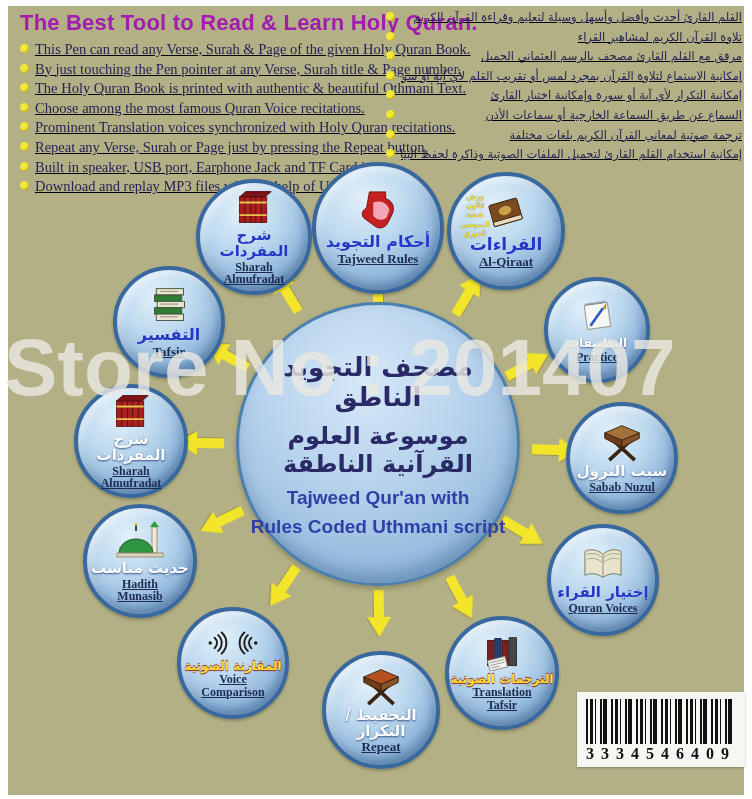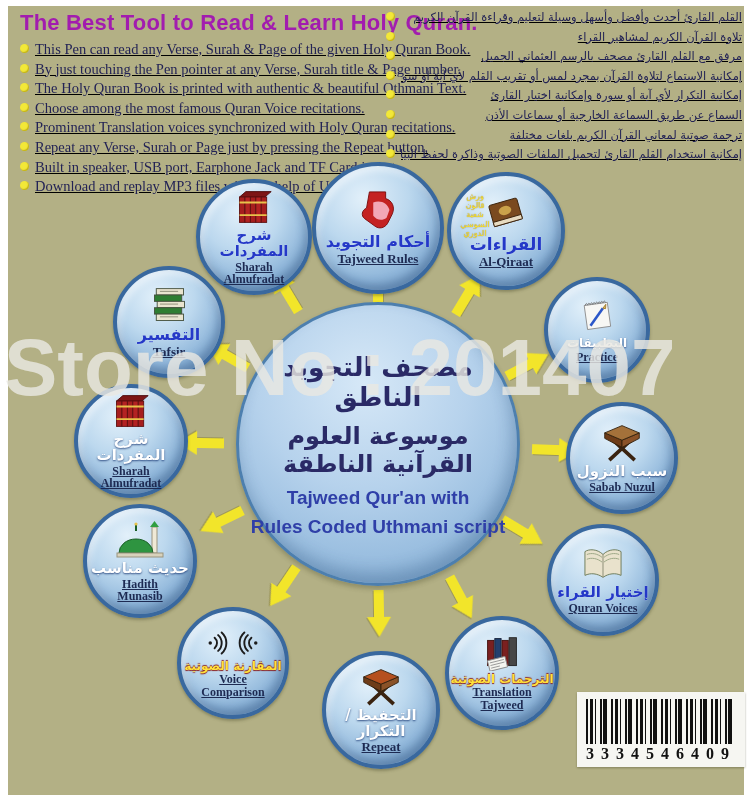--- a/index.html
+++ b/index.html
@@ -252,21 +252,21 @@
           <rect x="16" y="4" width="7" height="30" fill="#23406e" stroke="#121f38"></rect>
           <rect x="24" y="6" width="7" height="28" fill="#7a2020" stroke="#42100c"></rect>
           <rect x="32" y="3" width="8" height="31" fill="#474747" stroke="#222"></rect>
           <g transform="rotate(-14 19 32)">
             <rect x="9" y="26" width="20" height="12" fill="#f4f4ef" stroke="#8a8a8a"></rect>
             <path d="M11 29 h16 M11 32 h16 M11 35 h10" stroke="#999"></path>
           </g>
         </svg>
     </span>
     <div class="ar ar-yellow">الترجمات الصوتية</div>
-    <div class="en">Translation Tajweed</div>
+    <div class="en">Translation Tafsir</div>
   </div>
 
   <div class="node" style="left:322px;top:651px;width:118px;height:118px">
     <span class="icon">
       <svg width="46" height="40" viewBox="0 0 48 44">
           <path d="M10 42 L38 16 M38 42 L10 16" stroke="#3a2310" stroke-width="4"></path>
           <path d="M5 12 L24 20 L24 28 L5 18 Z" fill="#6e3c18" stroke="#33200c"></path>
           <path d="M43 12 L24 20 L24 28 L43 18 Z" fill="#8a5228" stroke="#33200c"></path>
           <path d="M5 12 L24 4 L43 12 L24 20 Z" fill="#b5501f" stroke="#33200c"></path>
         </svg>

